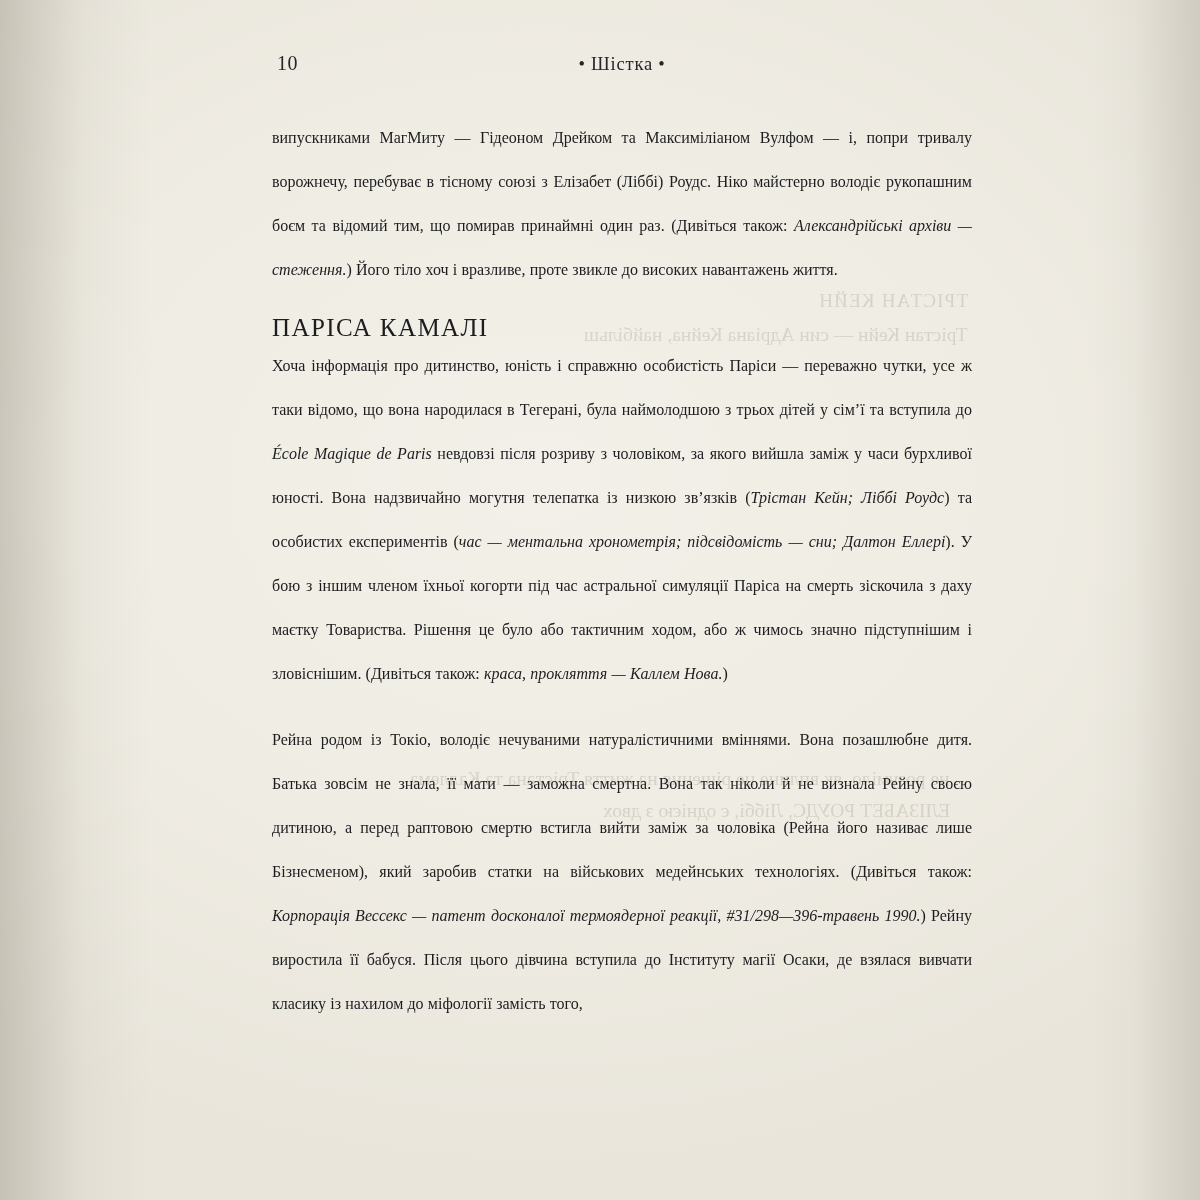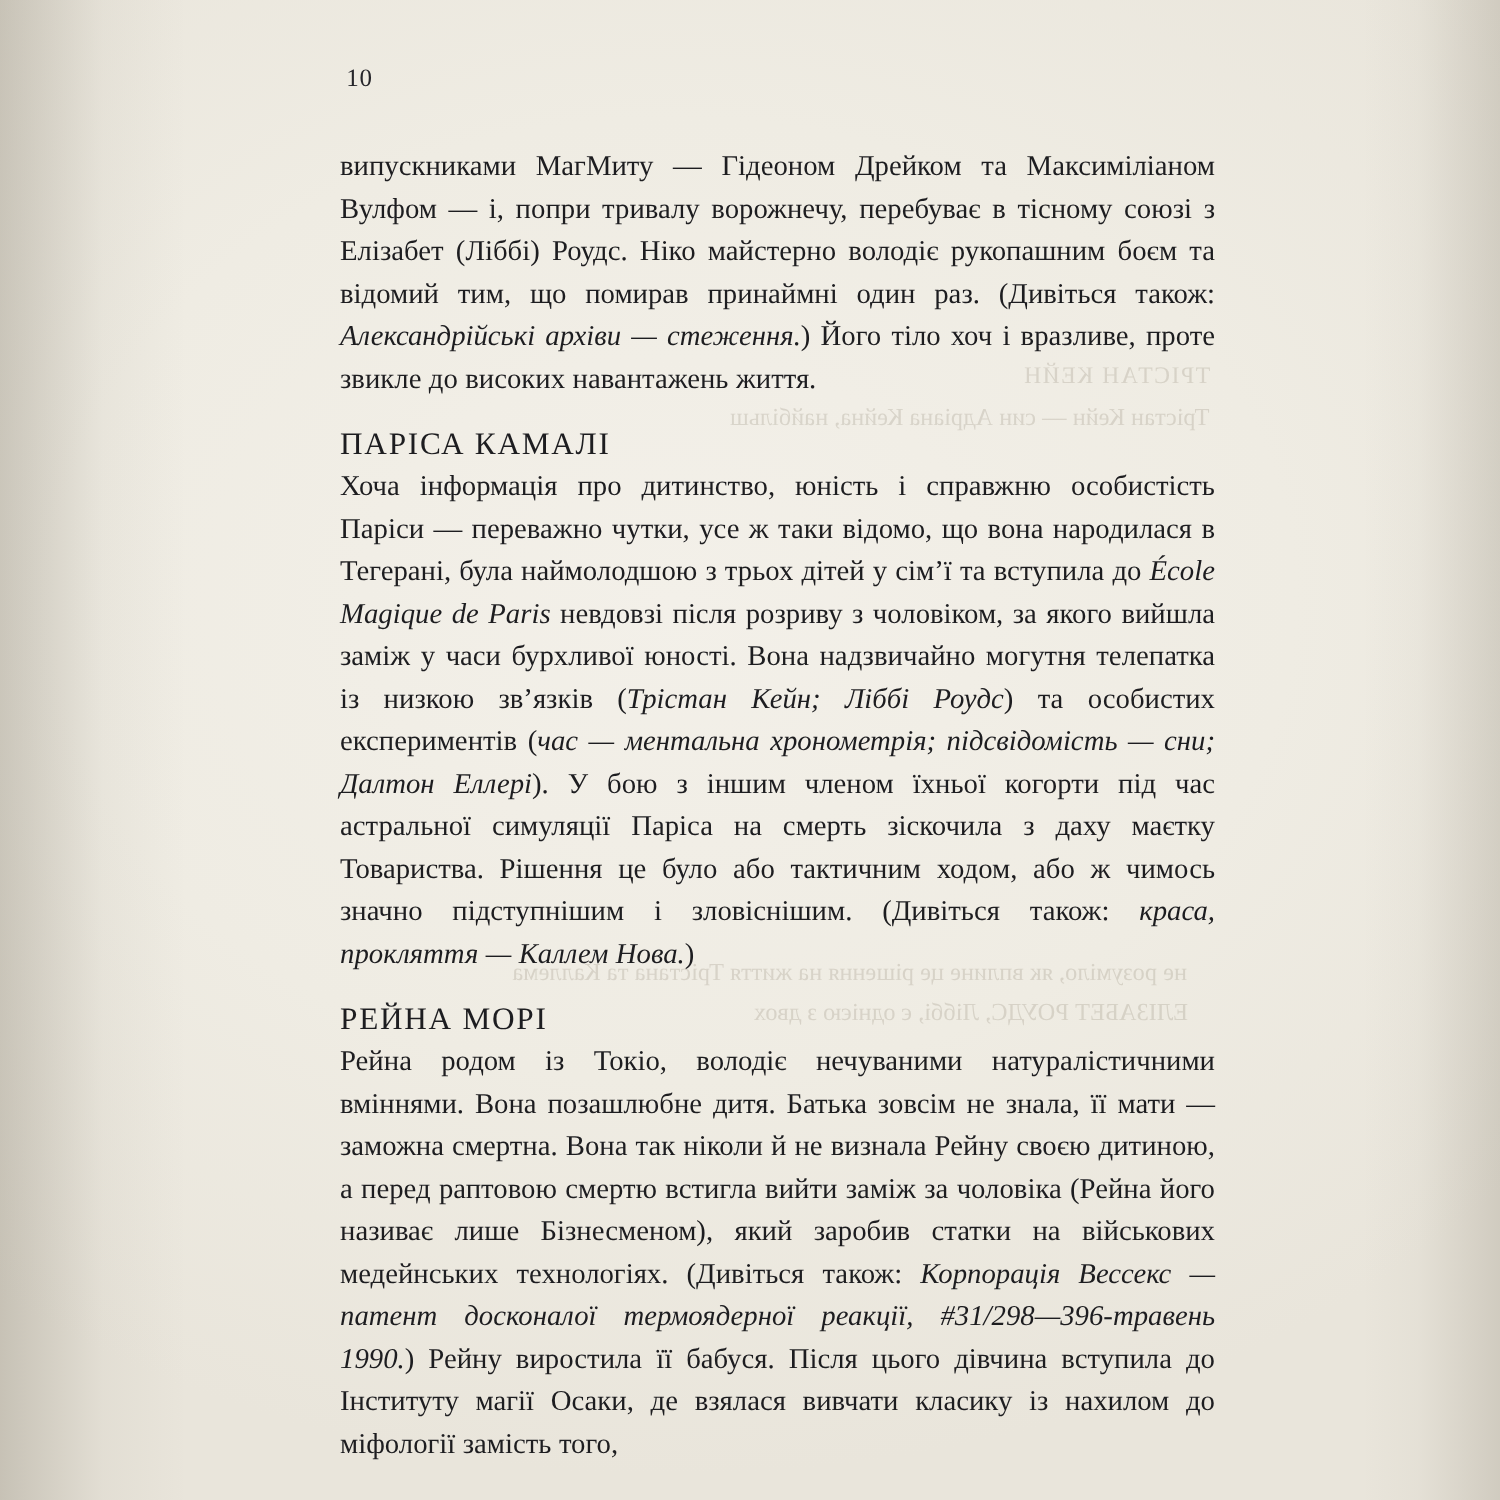--- a/index.html
+++ b/index.html
@@ -64,22 +64,22 @@
     left: 0;
     right: 0;
     top: 2px;
     text-align: center;
     font-size: 18.5px;
     color: #26262a;
     letter-spacing: 0.8px;
   }
   p.body-par {
     margin: 0 0 22px 0;
-    font-size: 23px;
-    line-height: 34px;
+    font-size: 16px;
+    line-height: 44px;
     color: #1d1d20;
     text-align: justify;
     text-justify: inter-word;
     word-spacing: 0.2px;
     hyphens: manual;
   }
   p.body-par:last-child { margin-bottom: 12px; }
   h2.section-head {
     margin: 0 0 2px 0;
     font-size: 25px;
@@ -117,26 +117,26 @@
 
   <div class="bleed bleed-head bleed-1">ТРІСТАН КЕЙН</div>
   <div class="bleed bleed-line bleed-2">Трістан Кейн — син Адріана Кейна, найбільш</div>
   <div class="bleed bleed-line bleed-3">не розуміло, як вплине це рішення на життя Трістана та Каллема</div>
   <div class="bleed bleed-line bleed-4">ЕЛІЗАБЕТ РОУДС, Ліббі, є однією з двох</div>
 
   <div class="content">
 
     <div class="running-head">
       <div class="folio">10</div>
+      <div class="head-title">• Шістка •</div>
     </div>
 
     <p class="body-par"><span>випускниками МагМиту — Гідеоном Дрейком та Максиміліаном Вулфом — і, попри тривалу ворожнечу, перебуває в тісному союзі з Елізабет (Ліббі) Роудс. Ніко майстерно володіє рукопашним боєм та відомий тим, що помирав принаймні один раз. (Дивіться також: </span><span class="it">Александрійські архіви — стеження.</span><span>) Його тіло хоч і вразливе, проте звикле до високих навантажень життя.</span></p>
 
     <h2 class="section-head">ПАРІСА КАМАЛІ</h2>
 
     <p class="body-par"><span>Хоча інформація про дитинство, юність і справжню особистість Паріси — переважно чутки, усе ж таки відомо, що вона народилася в Тегерані, була наймолодшою з трьох дітей у сім’ї та вступила до </span><span class="it">École Magique de Paris</span><span> невдовзі після розриву з чоловіком, за якого вийшла заміж у часи бурхливої юності. Вона надзвичайно могутня телепатка із низкою зв’язків (</span><span class="it">Трістан Кейн; Ліббі Роудс</span><span>) та особистих експериментів (</span><span class="it">час — ментальна хронометрія; підсвідомість — сни; Далтон Еллері</span><span>). У бою з іншим членом їхньої когорти під час астральної симуляції Паріса на смерть зіскочила з даху маєтку Товариства. Рішення це було або тактичним ходом, або ж чимось значно підступнішим і зловіснішим. (Дивіться також: </span><span class="it">краса, прокляття — Каллем Нова.</span><span>)</span></p>
 
-    <h2 class="section-head">РЕЙНА МОРІ</h2>
 
     <p class="body-par"><span>Рейна родом із Токіо, володіє нечуваними натуралістичними вміннями. Вона позашлюбне дитя. Батька зовсім не знала, її мати — заможна смертна. Вона так ніколи й не визнала Рейну своєю дитиною, а перед раптовою смертю встигла вийти заміж за чоловіка (Рейна його називає лише Бізнесменом), який заробив статки на військових медейнських технологіях. (Дивіться також: </span><span class="it">Корпорація Вессекс — патент досконалої термоядерної реакції, #31/298—396-травень 1990.</span><span>) Рейну виростила її бабуся. Після цього дівчина вступила до Інституту магії Осаки, де взялася вивчати класику із нахилом до міфології замість того,</span></p>
 
   </div>
 </div>
 
 </body></html>

